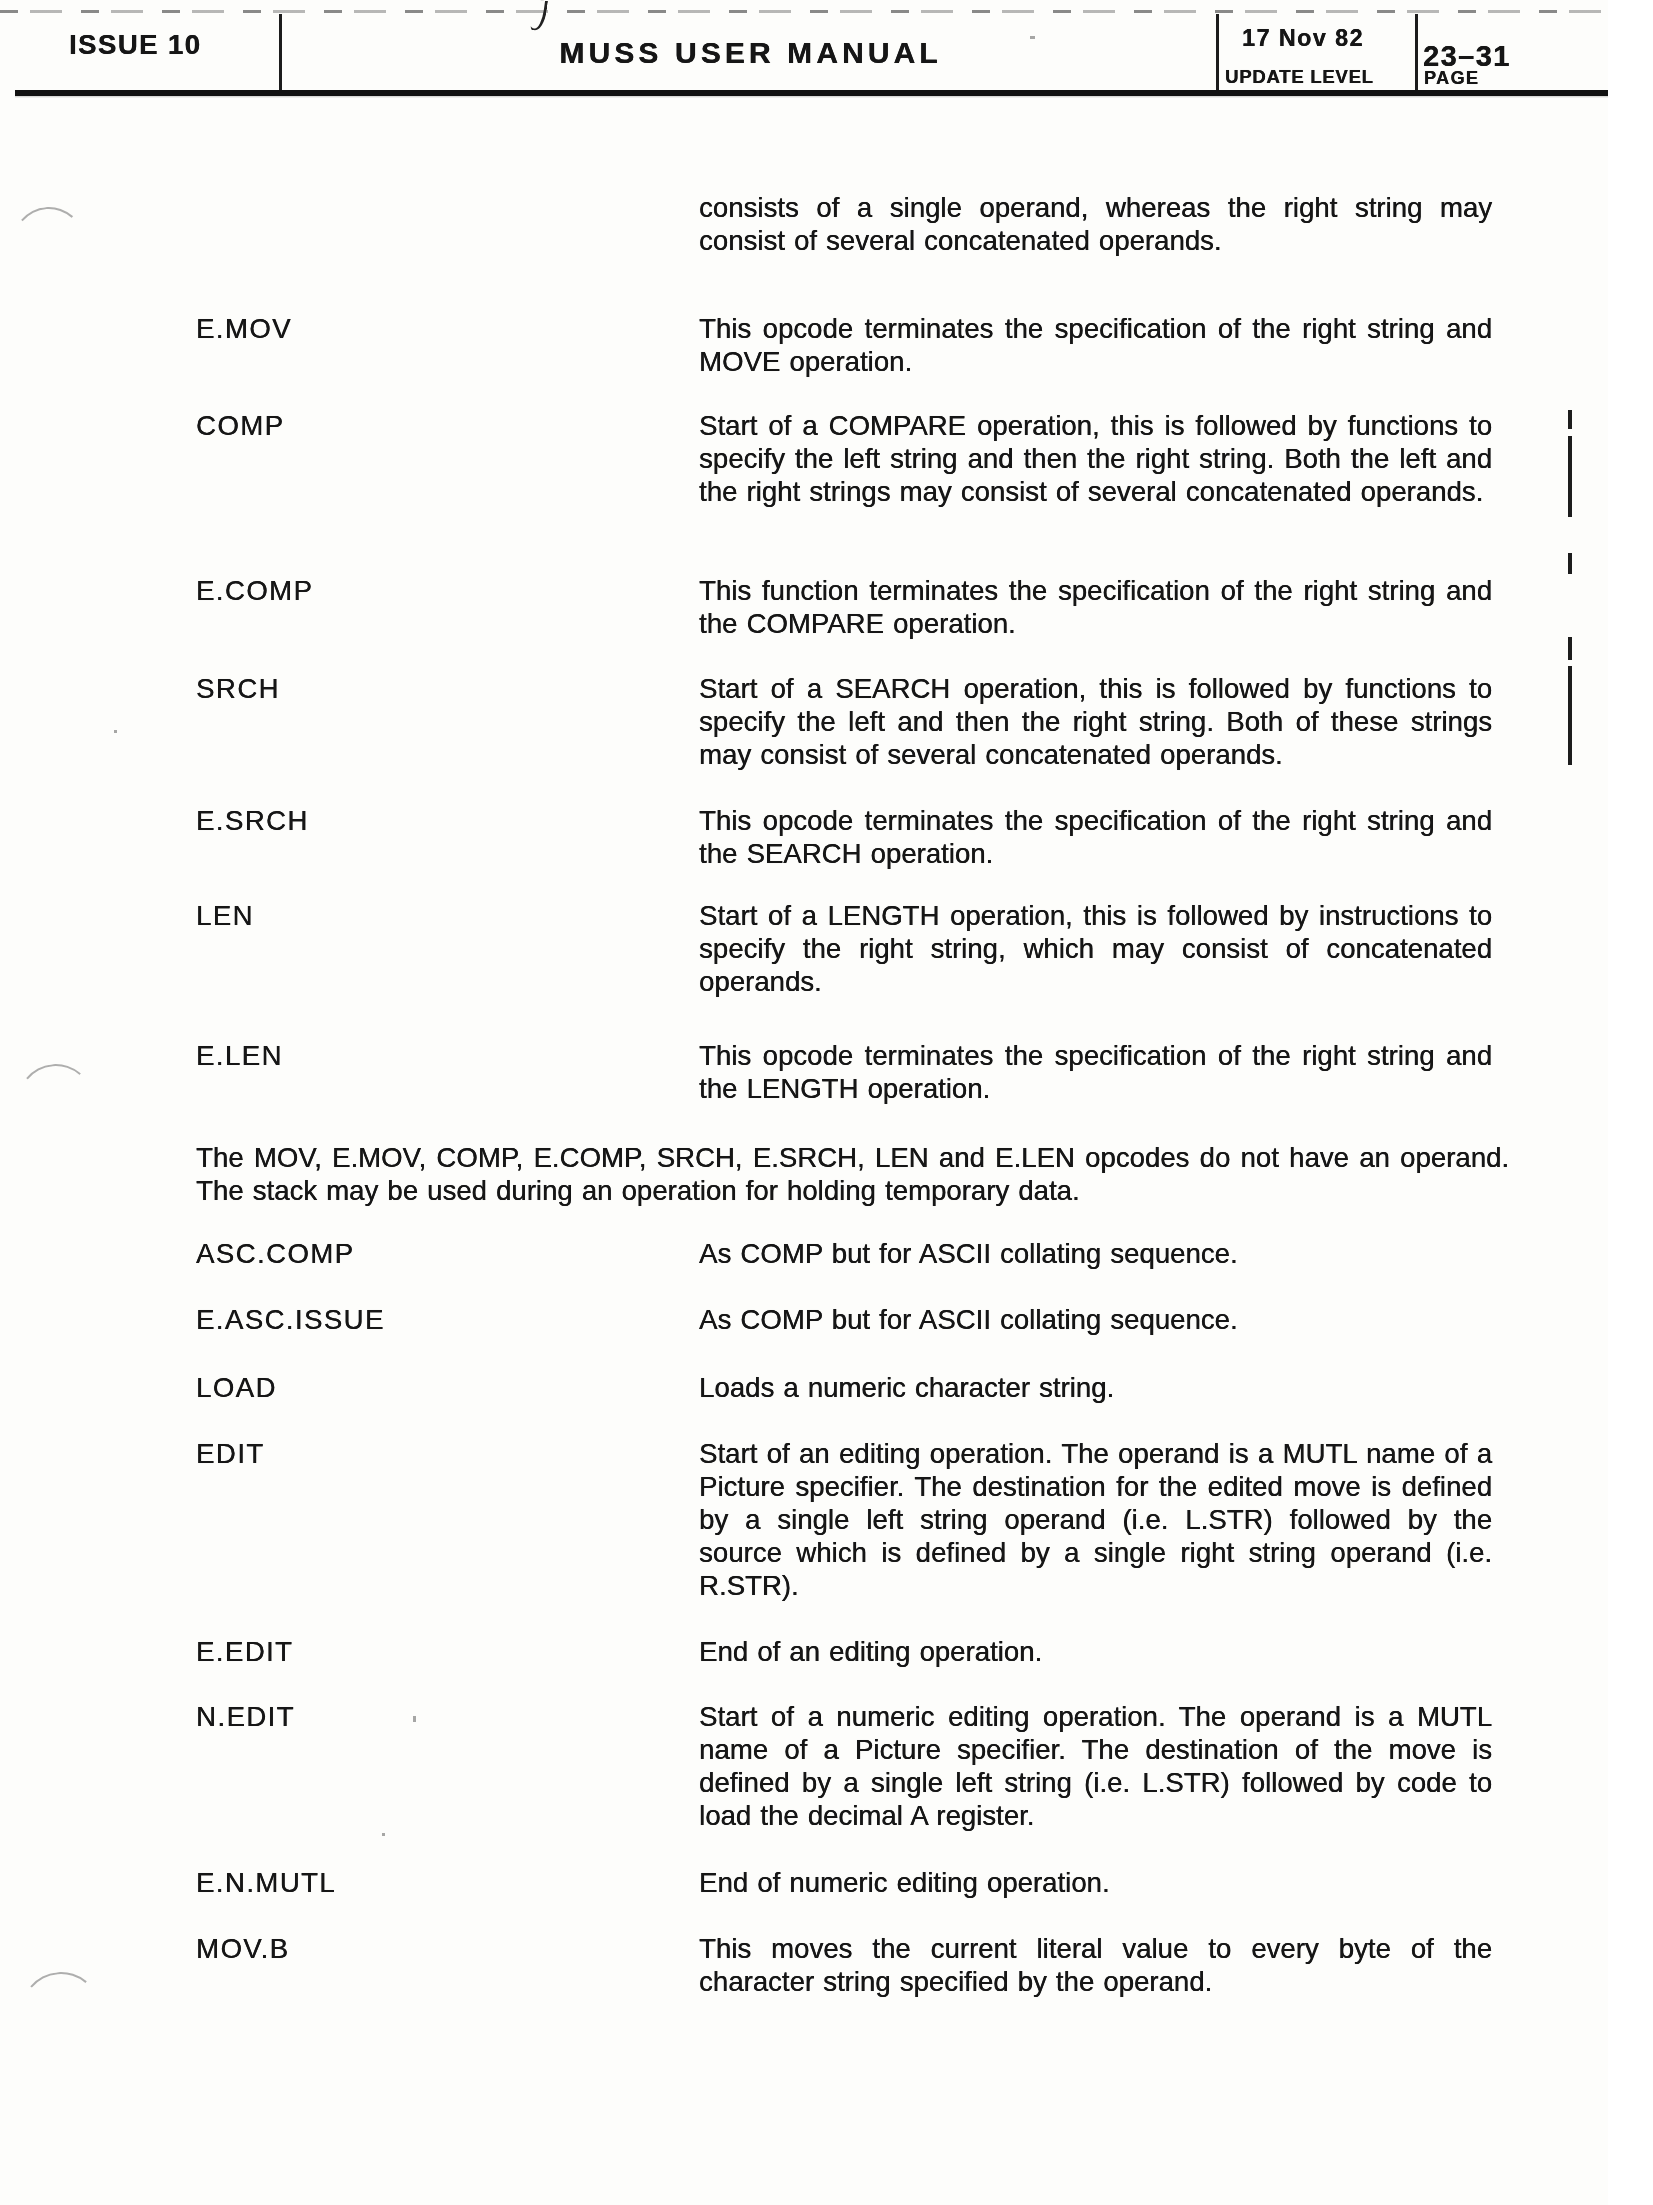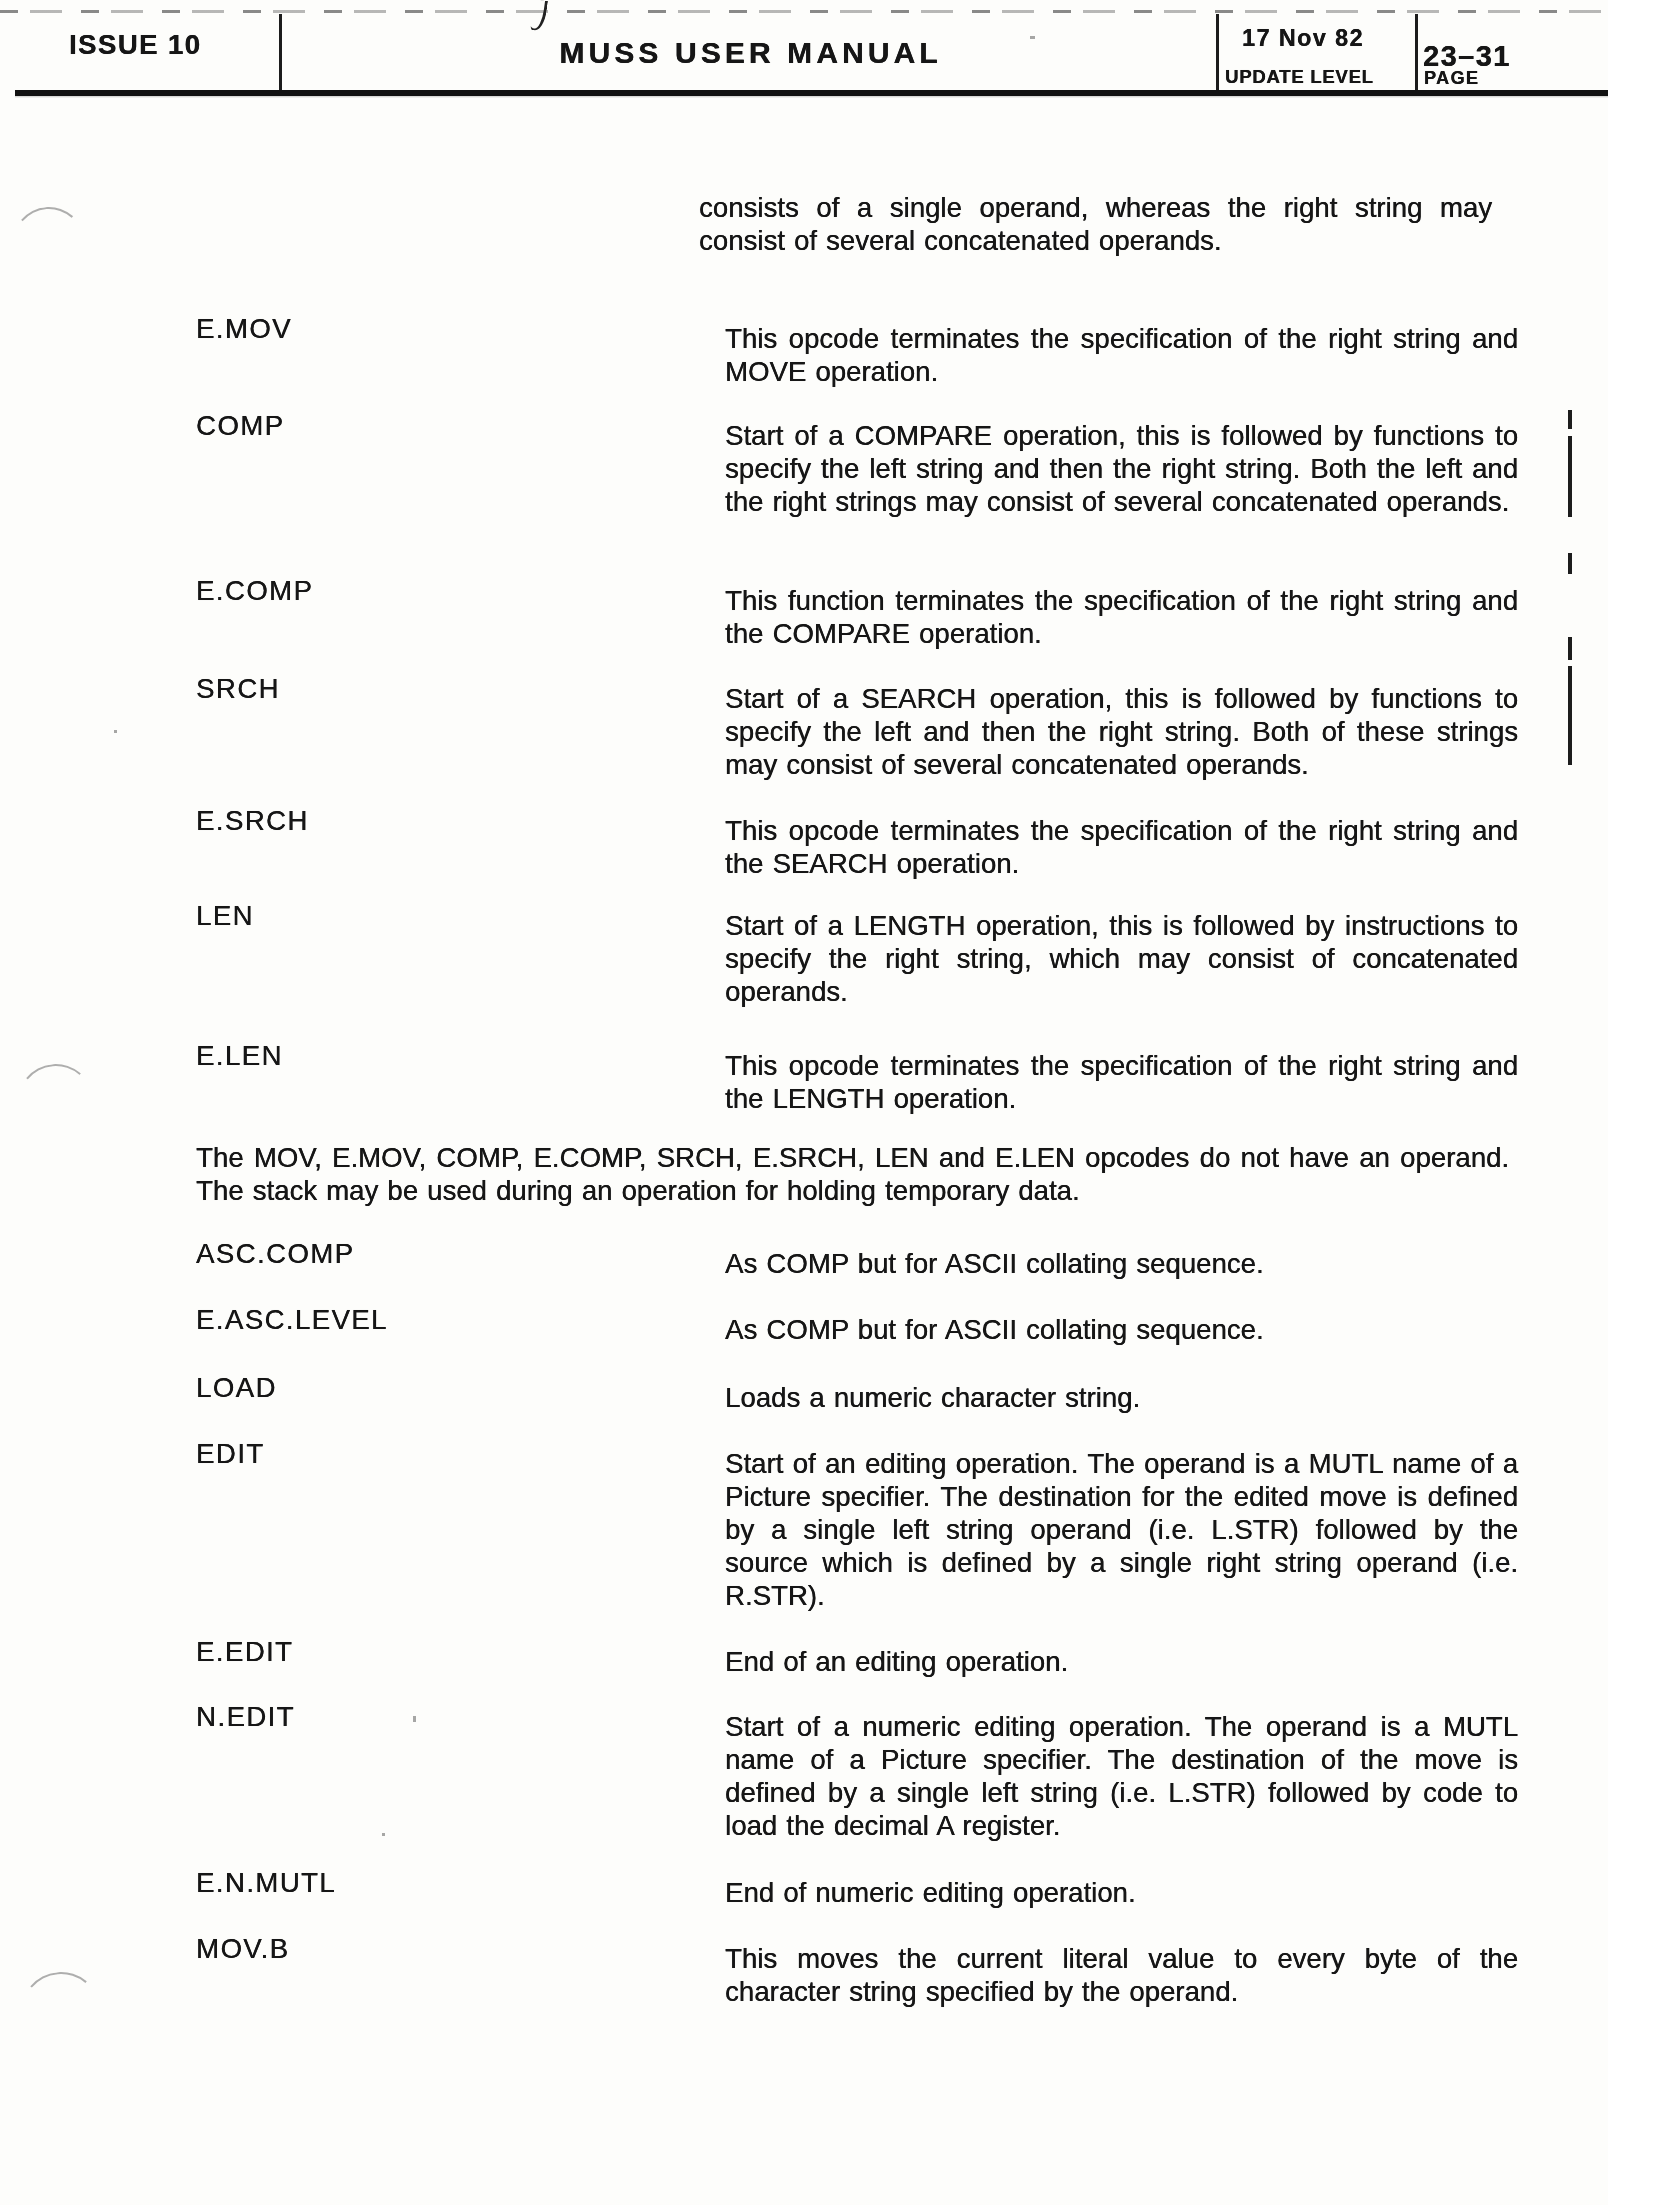--- a/index.html
+++ b/index.html
@@ -70,23 +70,22 @@
   .intro-para {
     position: absolute; left: 699px; top: 191px; width: 793px;
     text-align: justify;
   }
   .row { position: absolute; left: 0; top: 0; width: 1654px; }
   .row .opcode {
     position: absolute; left: 196px; top: 0;
     font-size: 27.6px; line-height: 33px; letter-spacing: 1.4px; white-space: nowrap;
   }
   .row .desc {
-    position: absolute; left: 699px; top: 10px; width: 793px;
+    position: absolute; left: 699px; top: 0; width: 793px;
     text-align: justify;
-    margin-left: 26px;
   }
   .mid-para {
     position: absolute; left: 196px; top: 1141px; width: 1313px;
     text-align: justify;
   }
   
   .change-bar {
     position: absolute; left: 1568px; width: 4.1px; background: #1d1d1d;
   }
   .curl-arc {
@@ -164,21 +163,21 @@
 
   <div class="mid-para body-text txt">The MOV, E.MOV, COMP, E.COMP, SRCH, E.SRCH, LEN and E.LEN opcodes do not have an operand. The stack may be used during an operation for holding temporary data.</div>
 
   <div id="rows-2">
   <div class="row" style="top: 1237px;">
     <div class="opcode txt">ASC.COMP</div>
     <div class="desc body-text txt">As COMP but for ASCII collating sequence.</div>
   </div>
 
   <div class="row" style="top: 1303px;">
-    <div class="opcode txt">E.ASC.LEVEL</div>
+    <div class="opcode txt">E.ASC.ISSUE</div>
     <div class="desc body-text txt">As COMP but for ASCII collating sequence.</div>
   </div>
 
   <div class="row" style="top: 1371px;">
     <div class="opcode txt">LOAD</div>
     <div class="desc body-text txt">Loads a numeric character string.</div>
   </div>
 
   <div class="row" style="top: 1437px;">
     <div class="opcode txt">EDIT</div>

